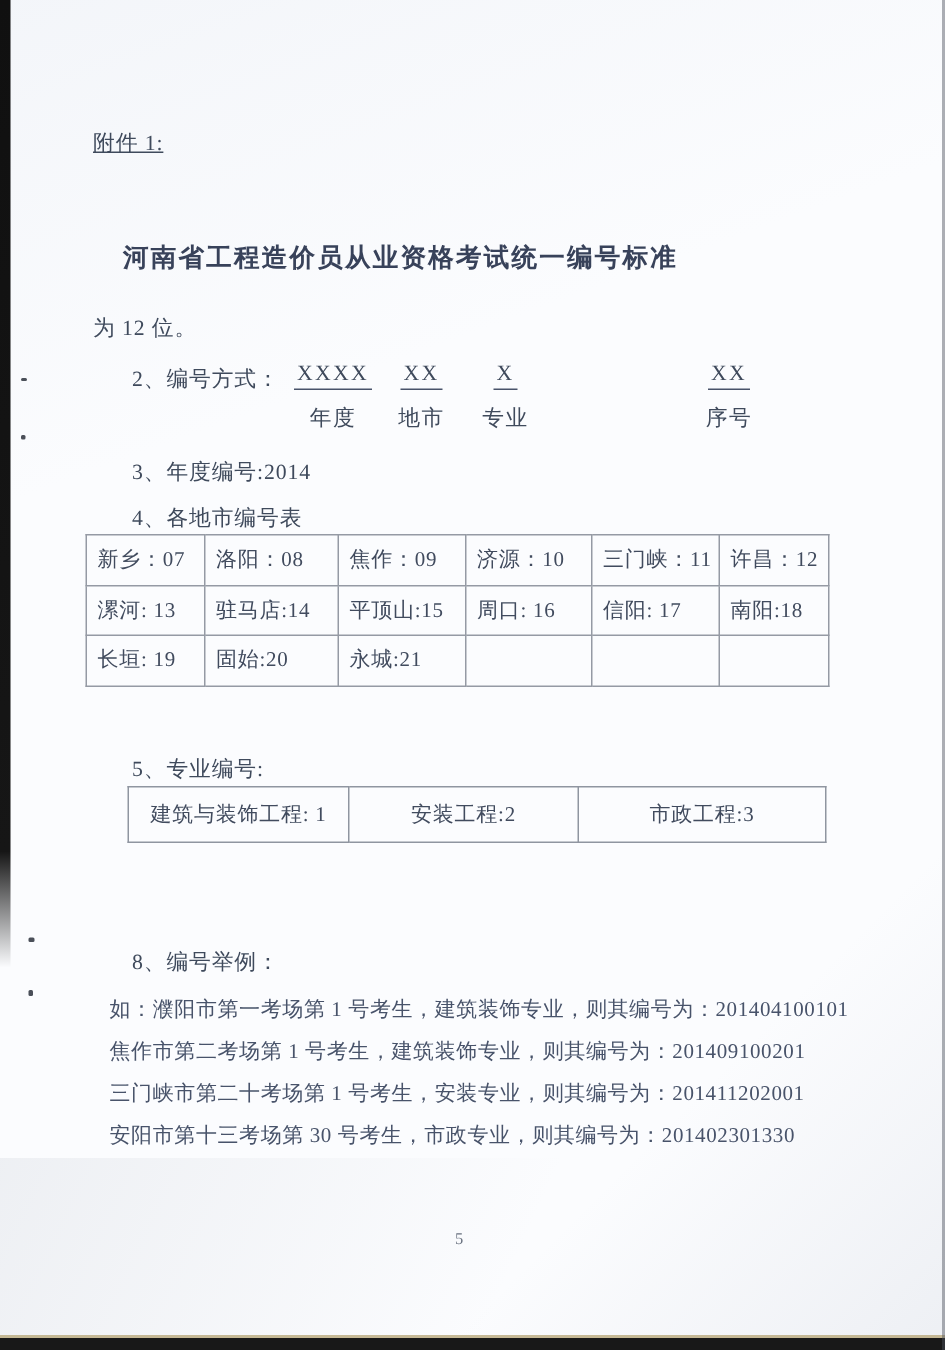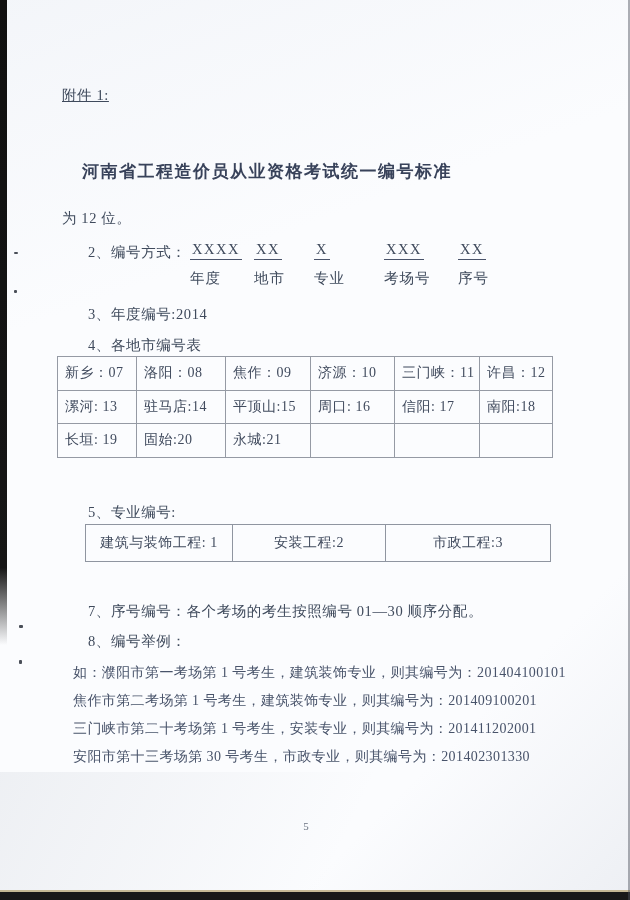--- a/index.html
+++ b/index.html
@@ -56,21 +56,21 @@
   .p1-l1 { left:94px; top:174px; }
   .p1-l2 { left:62px; top:209px; }
   .s2-label { left:88px; top:243px; }
   .s3 { left:88px; top:305px; }
   .s4 { left:88px; top:336px; }
   .s5 { left:88px; top:503px; }
   .s6 { left:88px; top:572px; }
   .s7 { left:88px; top:602px; }
   .s8 { left:88px; top:632px; }
 
-  .fmt-col { position:absolute; top:240px; }
+  .fmt-col { position:absolute; top:240px; text-align:center; }
   .fmt-c1 { left:190px; width:64px; }
   .fmt-c2 { left:254px; width:54px; }
   .fmt-c3 { left:314px; width:46px; }
   .fmt-c4 { left:384px; width:66px; }
   .fmt-c5 { left:458px; width:56px; }
   .fmt-code {
     display:inline-block; font-size:14.5px; letter-spacing:1.5px;
     border-bottom:1.4px solid #49536a; padding:0 2px 1px 2px;
     font-family:"Liberation Serif", serif;
   }
@@ -135,24 +135,20 @@
     <span class="fmt-code">XXXX</span>
     <div class="fmt-label">年度</div>
   </div>
   <div class="fmt-col fmt-c2">
     <span class="fmt-code">XX</span>
     <div class="fmt-label">地市</div>
   </div>
   <div class="fmt-col fmt-c3">
     <span class="fmt-code">X</span>
     <div class="fmt-label">专业</div>
-  </div>
-  <div class="fmt-col fmt-c4">
-    <span class="fmt-code">XXX</span>
-    <div class="fmt-label">考场号</div>
   </div>
   <div class="fmt-col fmt-c5">
     <span class="fmt-code">XX</span>
     <div class="fmt-label">序号</div>
   </div>
 
   <div class="txt body-line s3">3、年度编号:2014</div>
   <div class="txt body-line s4">4、各地市编号表</div>
 
   <table class="city">
@@ -201,21 +197,20 @@
     </colgroup>
     <tbody>
       <tr>
         <td>建筑与装饰工程: 1</td>
         <td>安装工程:2</td>
         <td>市政工程:3</td>
       </tr>
     </tbody>
   </table>
 
-  <div class="txt body-line s7">7、序号编号：各个考场的考生按照编号 01—30 顺序分配。</div>
   <div class="txt body-line s8">8、编号举例：</div>
 
   <div class="example ex1">如：濮阳市第一考场第 1 号考生，建筑装饰专业，则其编号为：201404100101</div>
   <div class="example ex2">焦作市第二考场第 1 号考生，建筑装饰专业，则其编号为：201409100201</div>
   <div class="example ex3">三门峡市第二十考场第 1 号考生，安装专业，则其编号为：201411202001</div>
   <div class="example ex4">安阳市第十三考场第 30 号考生，市政专业，则其编号为：201402301330</div>
 
   <div class="page-num">5</div>
 
 </div>

